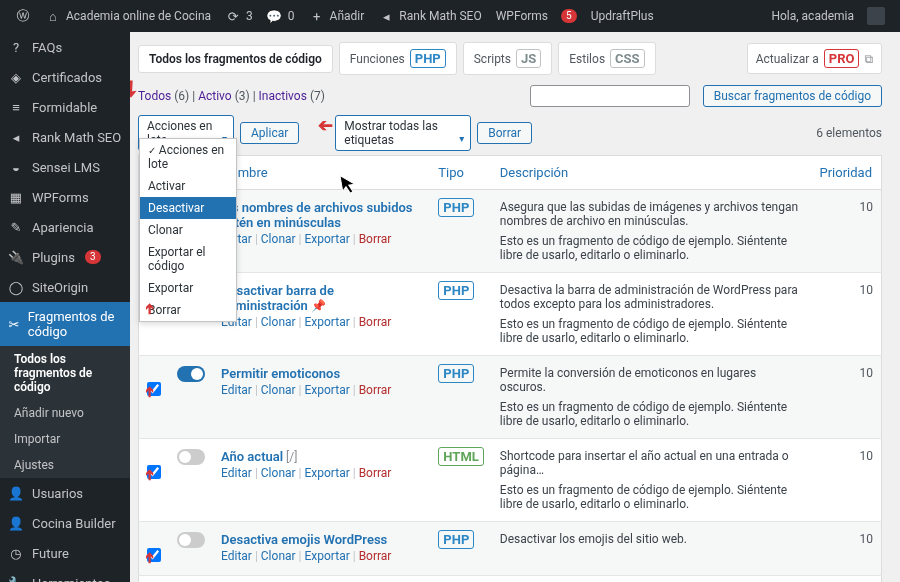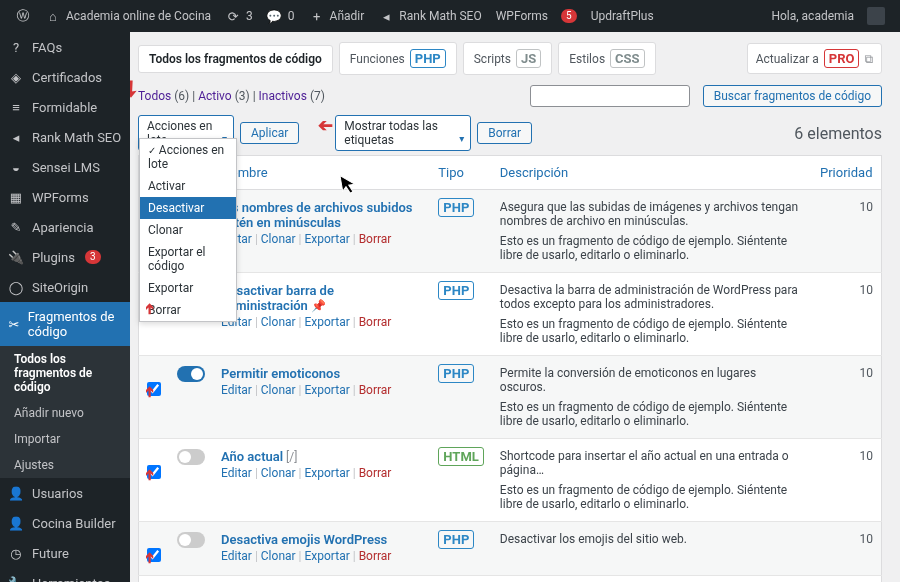--- a/index.html
+++ b/index.html
@@ -45,36 +45,36 @@
 .subsubsub a{color:#4c1d95}
 .subsubsub .cnt{color:#50575e}
 .search-box{margin-left:auto;display:flex;gap:13px}
 .search-box input{border:1px solid #8c8f94;border-radius:3px;padding:3px 6px;width:160px;font-size:12px}
 .btn{background:#f6f7f7;border:1px solid #2271b1;color:#2271b1;border-radius:3px;padding:3px 10px;font-size:12px;cursor:pointer}
 
 
 .actions{display:flex;align-items:center;gap:6px;margin-bottom:4px;position:relative}
 .sel-box{border:1px solid #2271b1;border-radius:3px;background:#fff;padding:3px 20px 3px 8px;font-size:12px;color:#2c3338;position:relative;cursor:pointer}
 .sel-box::after{content:"▾";position:absolute;right:6px;color:#2271b1;font-size:10px}
-.items-count{margin-left:auto;color:#50575e;font-size:16px}
+.items-count{margin-left:auto;color:#50575e;font-size:12px}
 
 
 .dropdown{position:absolute;top:22px;left:0;width:98px;background:#fff;border:1px solid #c3c4c7;box-shadow:0 2px 6px rgba(0,0,0,.15);z-index:50;font-size:12px}
 .dropdown div{padding:4px 8px;cursor:pointer}
 .dropdown div.checked::before{content:"✓ ";font-size:10px}
 .dropdown div.hl{background:#2271b1;color:#fff}
 
 
 .cursor{position:absolute;left:210px;top:140px;z-index:60;font-size:20px;color:#000;transform:rotate(-10deg)}
 .red-arrow{position:absolute;color:#d63638;font-size:22px;z-index:55;font-weight:bold}
 
 
 .wp-table{width:100%;border-collapse:collapse;border:1px solid #dcdcde;background:#f6f7f7}
 .wp-table thead th,.wp-table tfoot th{text-align:left;padding:8px 8px;font-weight:400;color:#2271b1;font-size:13px;border-bottom:1px solid #dcdcde;background:#fff}
-.wp-table thead th.prio,.wp-table tfoot th.prio{text-align:center;color:#2271b1;width:70px}
+.wp-table thead th.prio,.wp-table tfoot th.prio{text-align:left;color:#2271b1;width:70px}
 .wp-table thead th.tipo,.wp-table tfoot th.tipo{width:50px}
 .wp-table thead th.chk,.wp-table tfoot th.chk{width:28px}
 .wp-table thead th.tog,.wp-table tfoot th.tog{width:34px}
 .wp-table tbody td{padding:10px 8px;vertical-align:top;border-top:1px solid #e5e5e5;background:#f6f7f7;font-size:12px}
 .wp-table tbody tr.alt td{background:#fff}
 .snip-title{color:#2271b1;font-weight:600;font-size:13px}
 .row-actions{color:#c3c4c7;font-size:12px;margin-top:2px}
 .row-actions a{color:#2271b1}
 .row-actions a.del{color:#b32d2e}
 .desc-main{color:#3c434a;font-size:12px;margin-bottom:6px}

